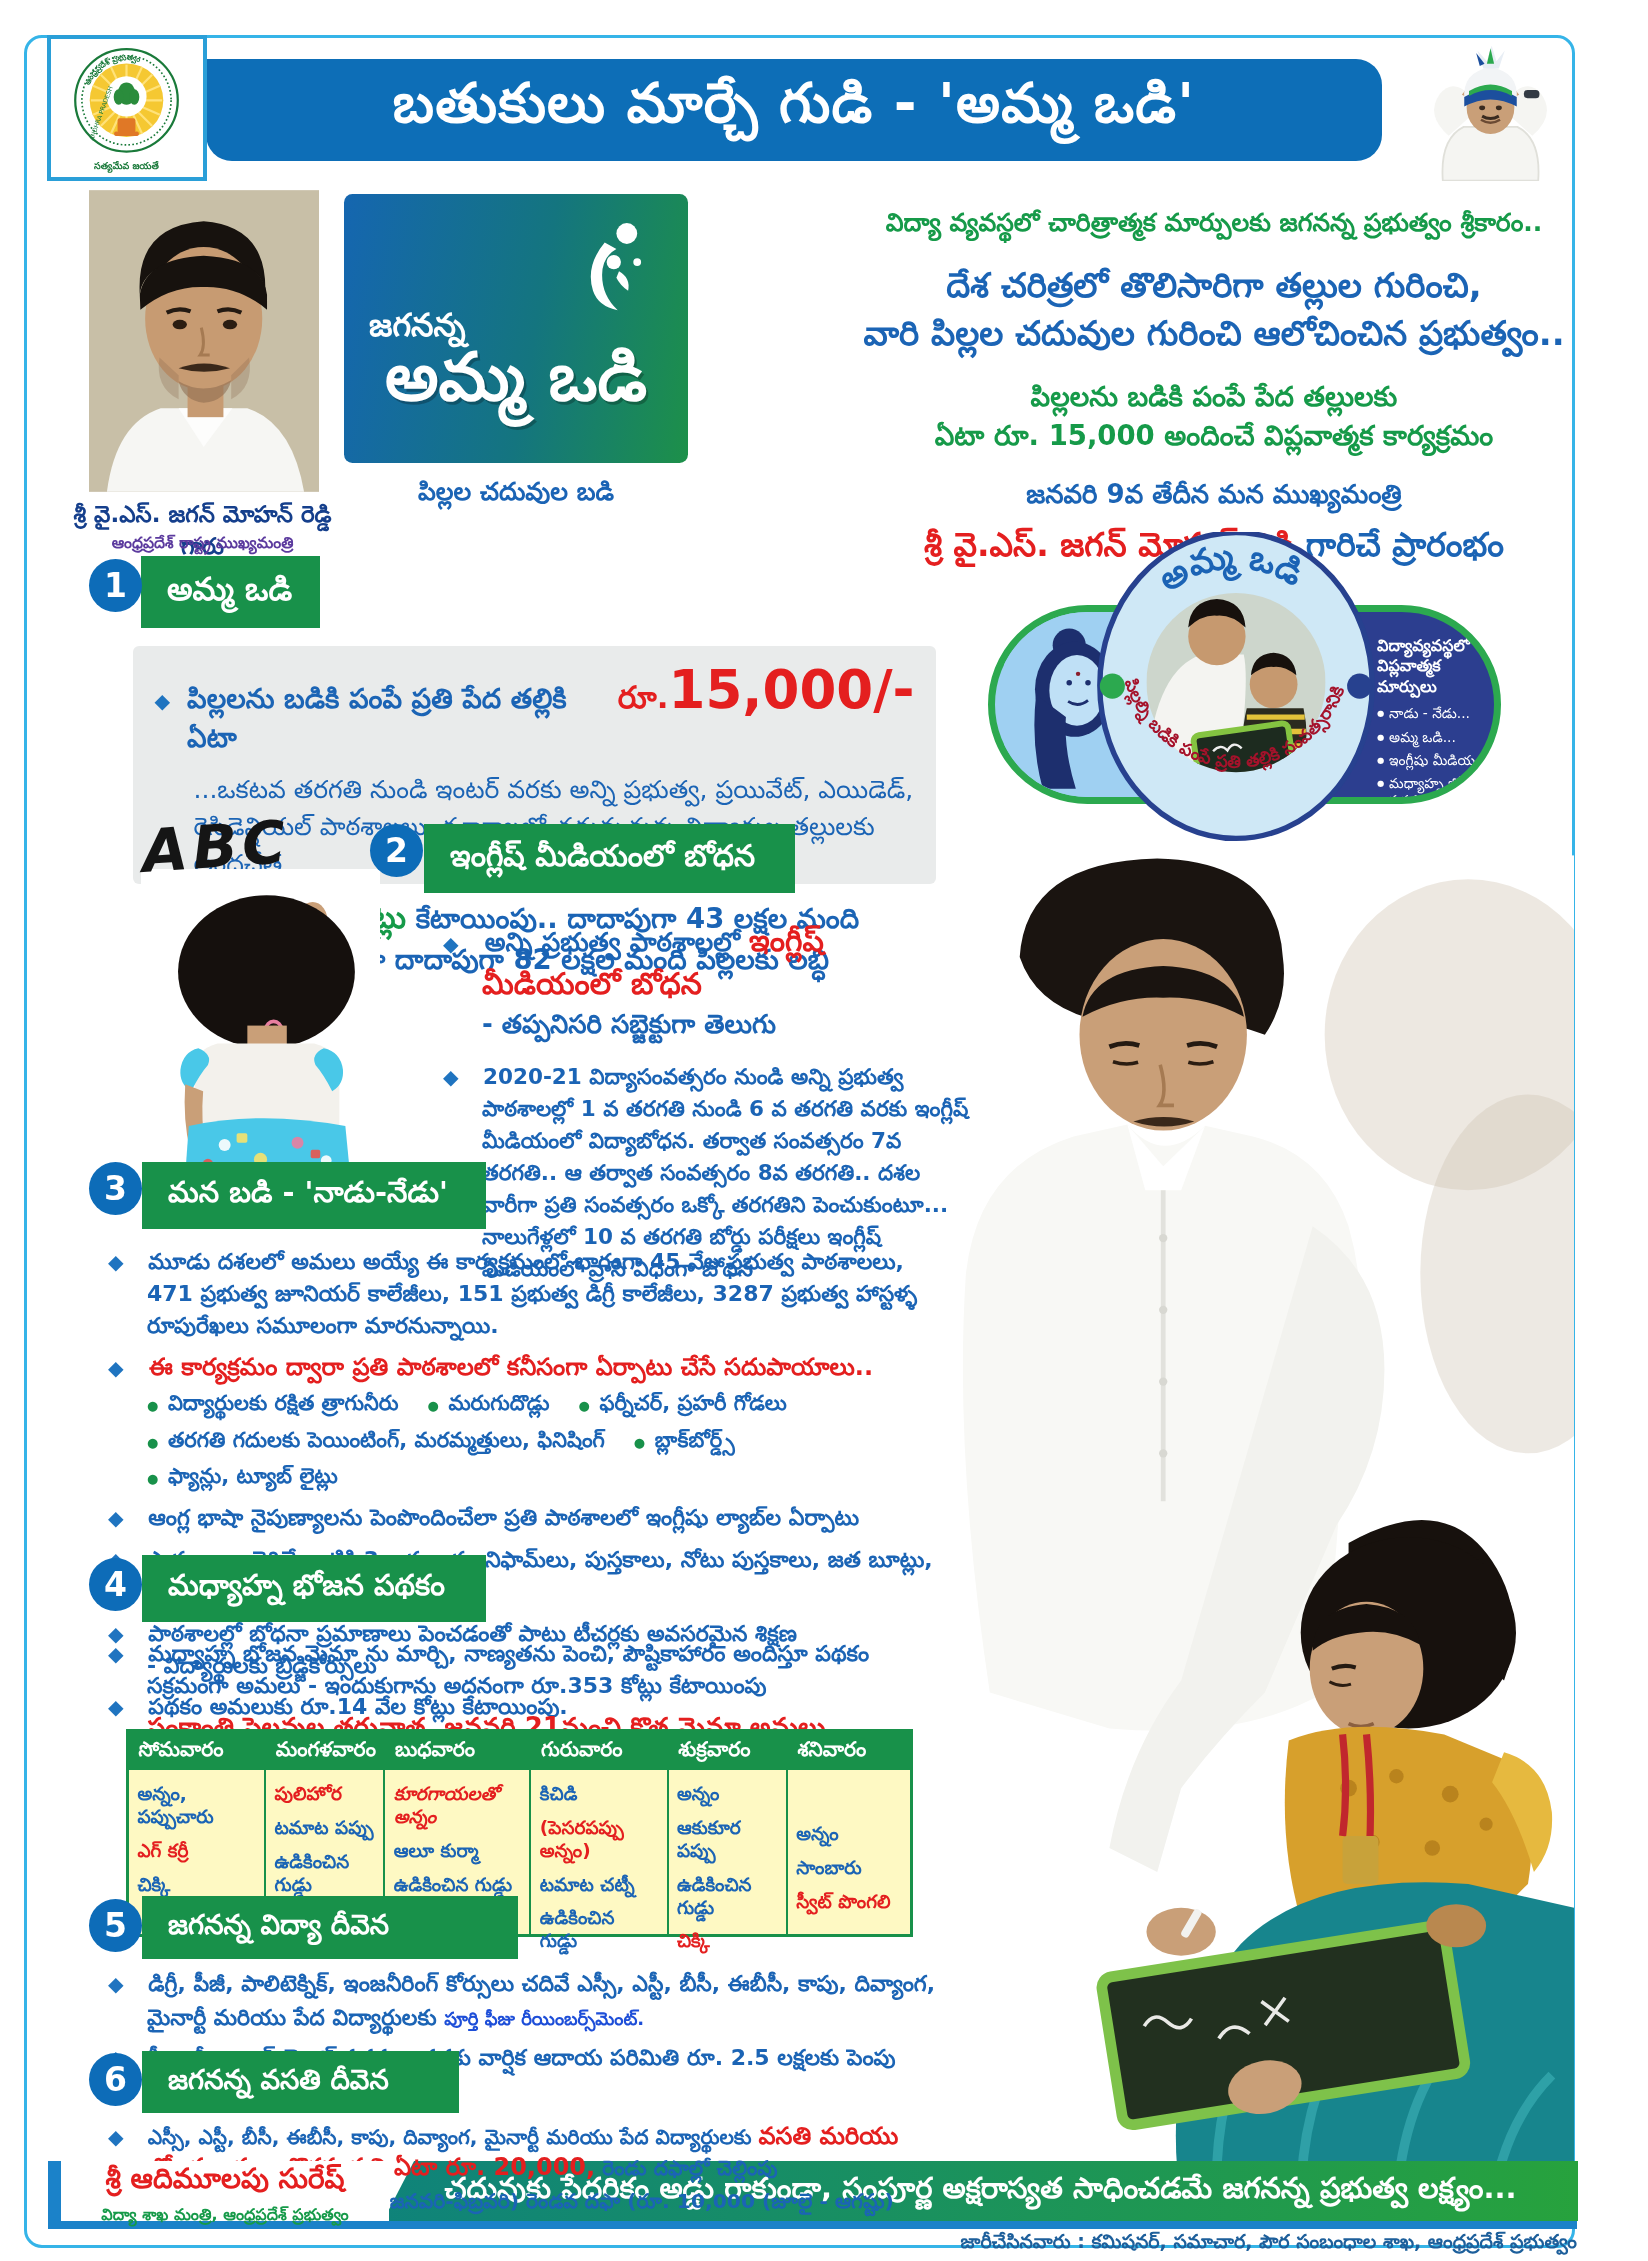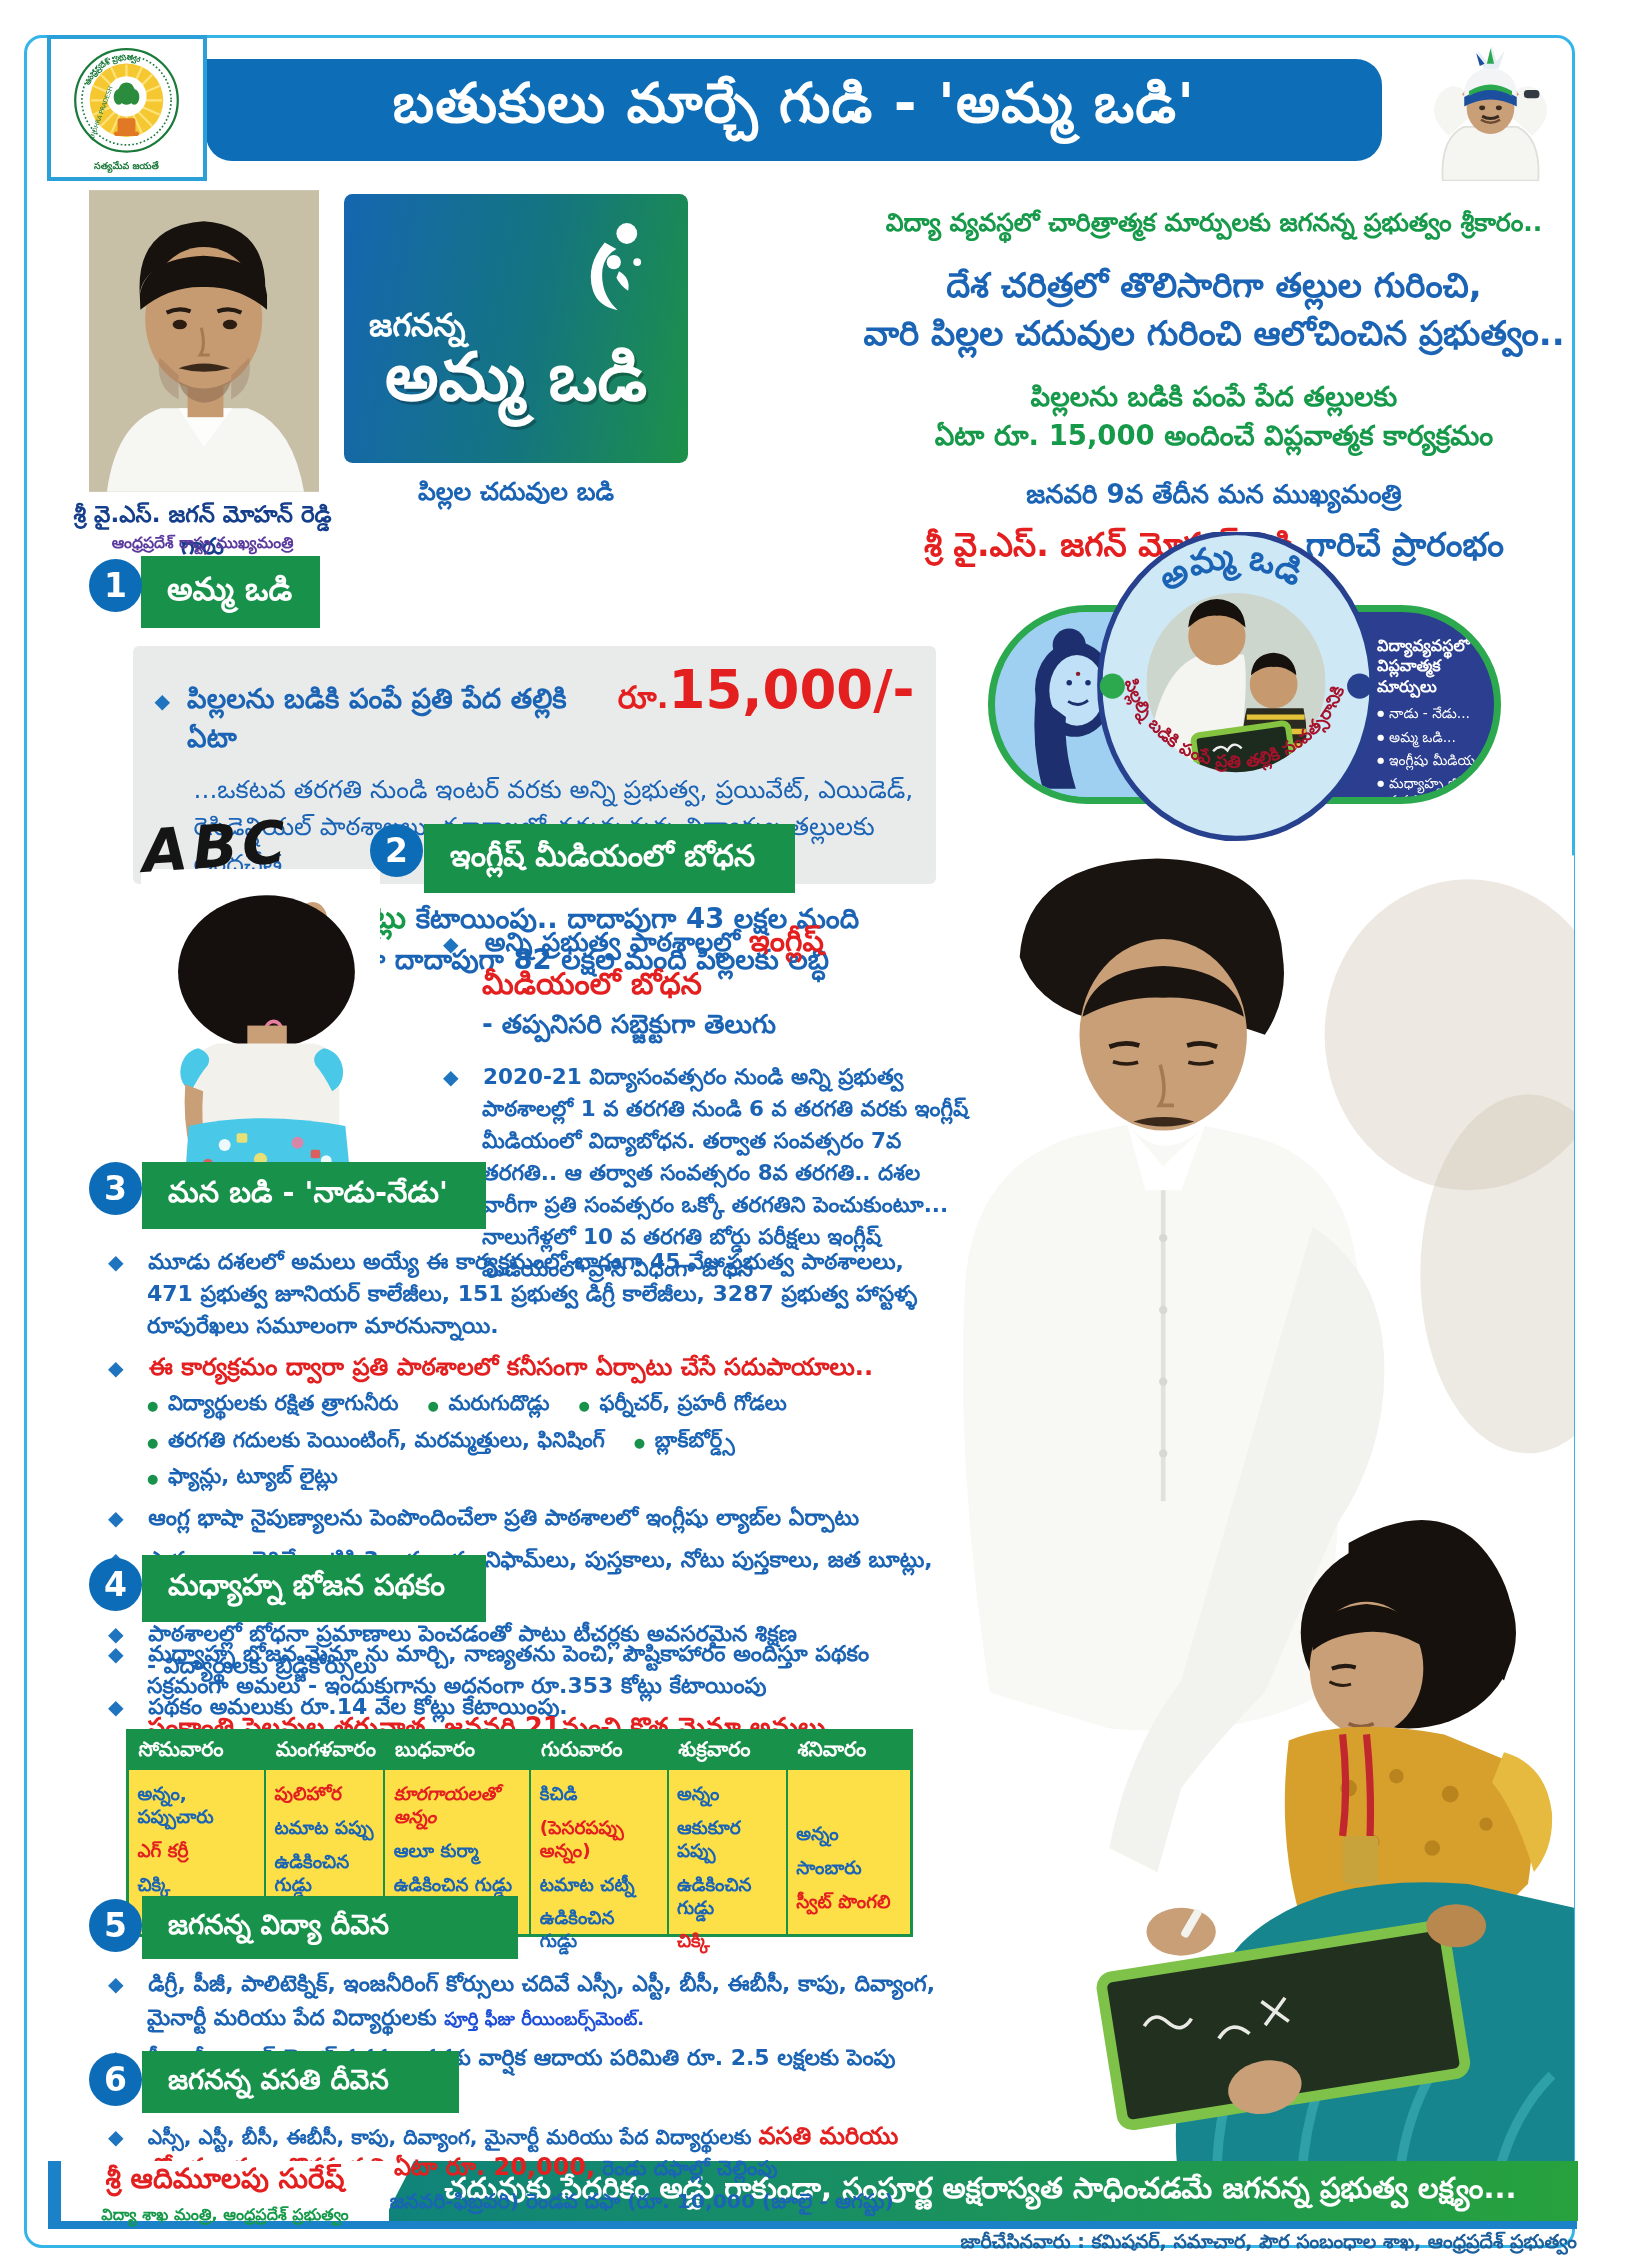--- a/index.html
+++ b/index.html
@@ -93,21 +93,21 @@
   
   .sec-bullets { z-index:2; color:#1b64b5; }
   .b-std { font-size:22px; line-height:32px; font-weight:600; margin-top:9.6px; }
   .b-red { color:#e41f1f; font-size:24px; font-weight:bold; }
   .subrow { display:flex; gap:29px; margin-top:7.2px; padding-left:39px; font-size:21px; font-weight:600; }
   .subrow .it { display:flex; align-items:center; }
   .subrow .gd { color:#18914a; font-size:13px; margin-right:9.6px; }
 
   
   .s4-red { color:#e41f1f; font-size:26px; font-weight:bold; margin-top:10.8px; padding-left:39px; }
-  .menu-table { left:126px; top:1729px; width:787px; display:flex; border:3px solid #18914a; z-index:2; background:#fde047; }
+  .menu-table { left:126px; top:1729px; width:787px; display:flex; border:3px solid #18914a; z-index:2; background:#fef9c3; }
   .mcol { border-right:2.4px solid #18914a; display:flex; flex-direction:column; }
   .mcol:last-child { border-right:none; }
   .mhead { background:#18914a; color:#fff; font-size:20.3px; font-weight:bold; height:38px;
     display:flex; align-items:center; padding-left:9.6px; }
   .mbody { padding:12px 8.4px; height:124px; }
   .mitem { font-size:18.5px; font-weight:600; line-height:23px; margin-bottom:10.8px; }
 
   
   .b-56 { font-size:22px; line-height:33px; font-weight:600; }
   .b-56 .rd2 { color:#1d4ed8; font-size:18px; font-weight:bold;text-align:center; }

